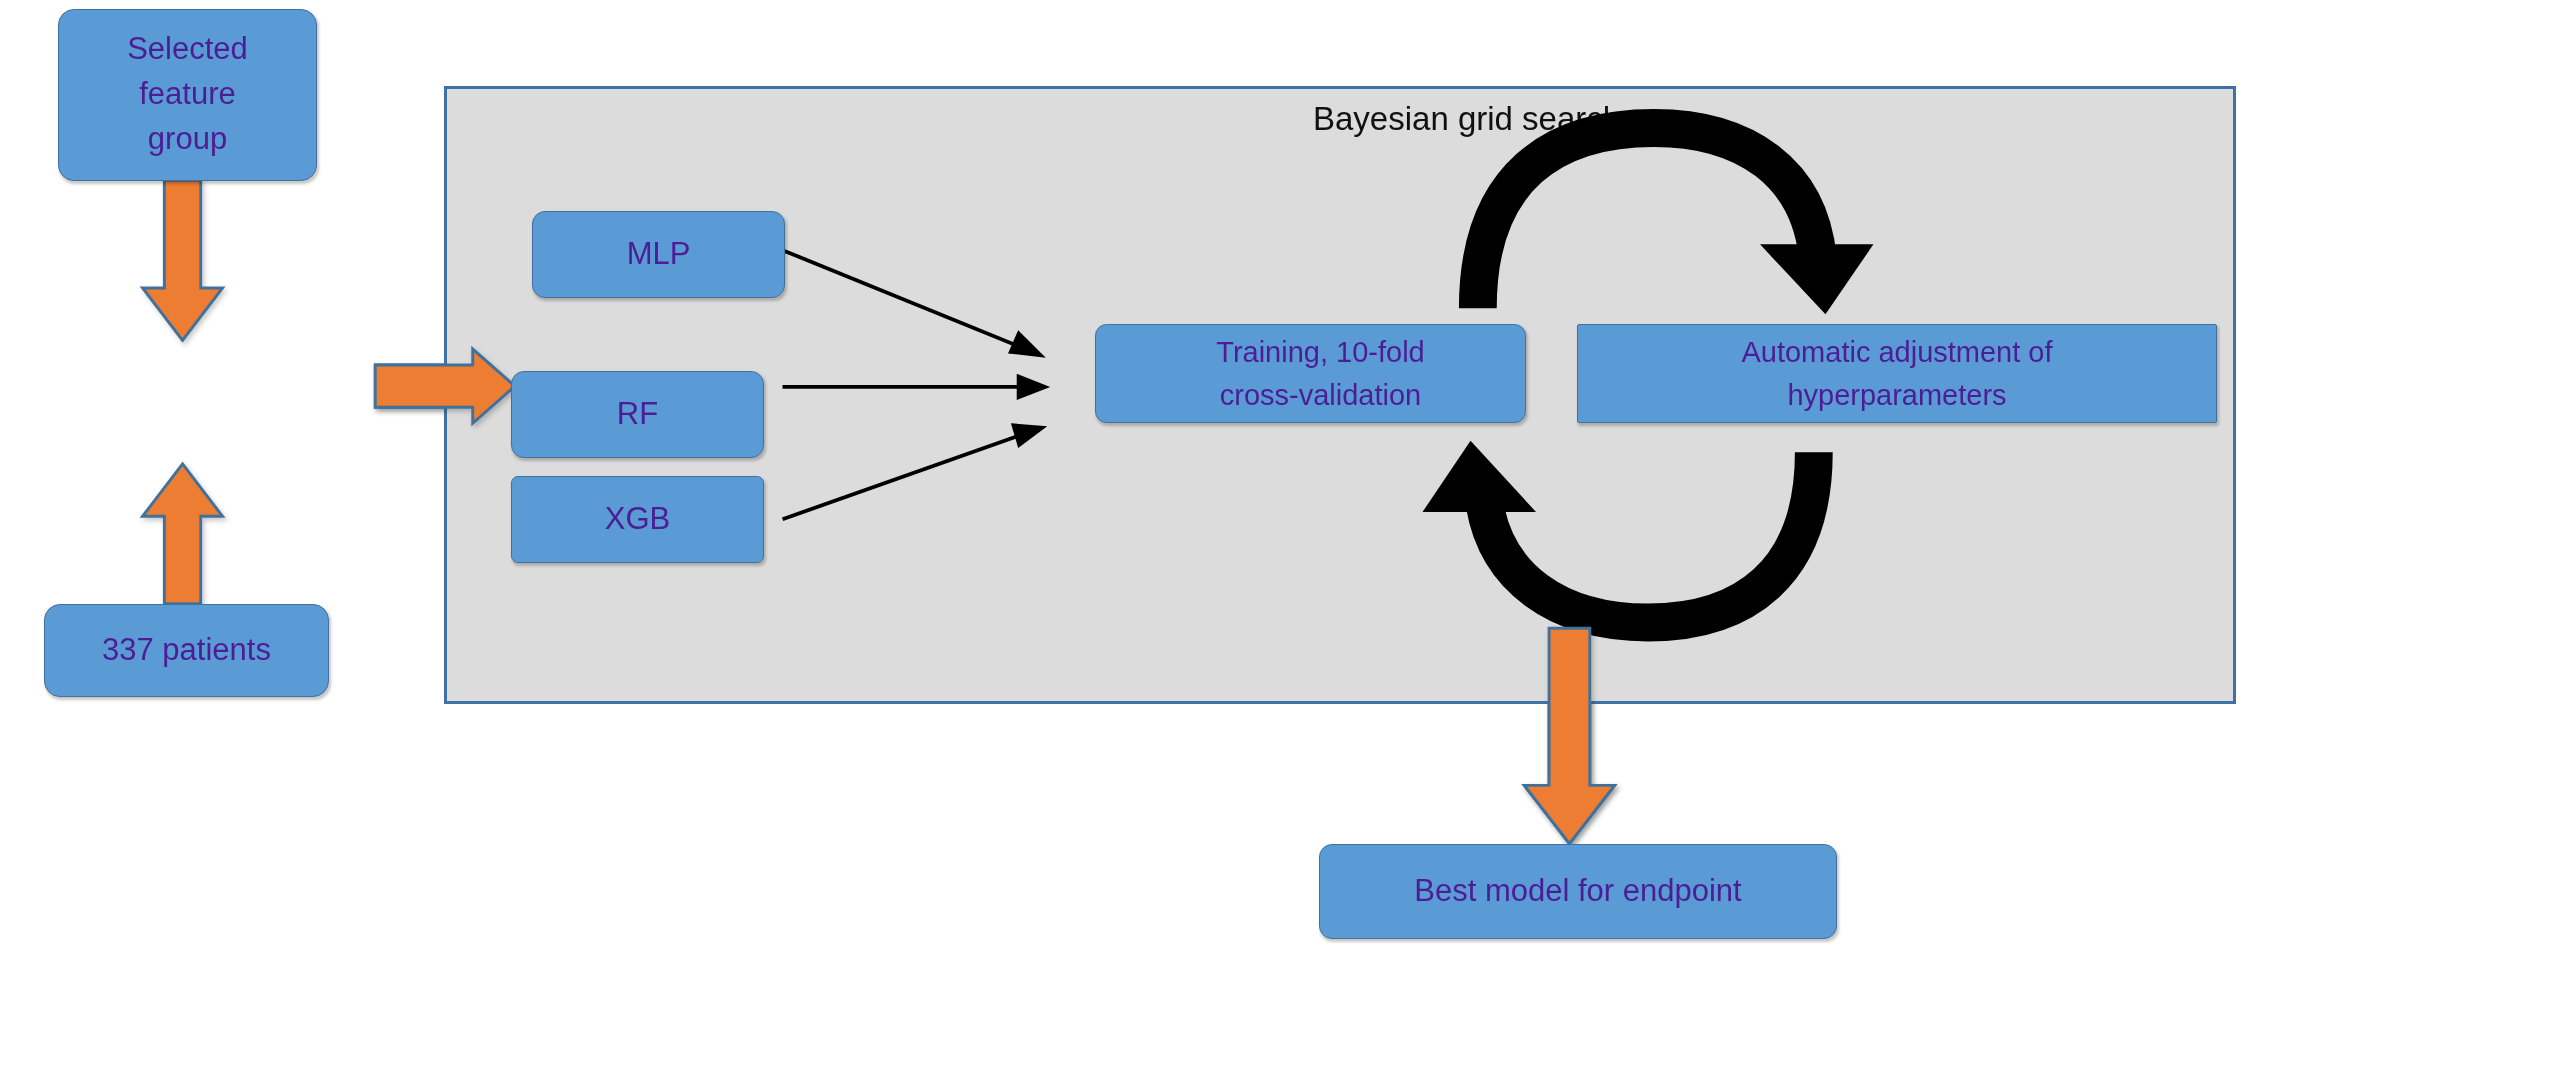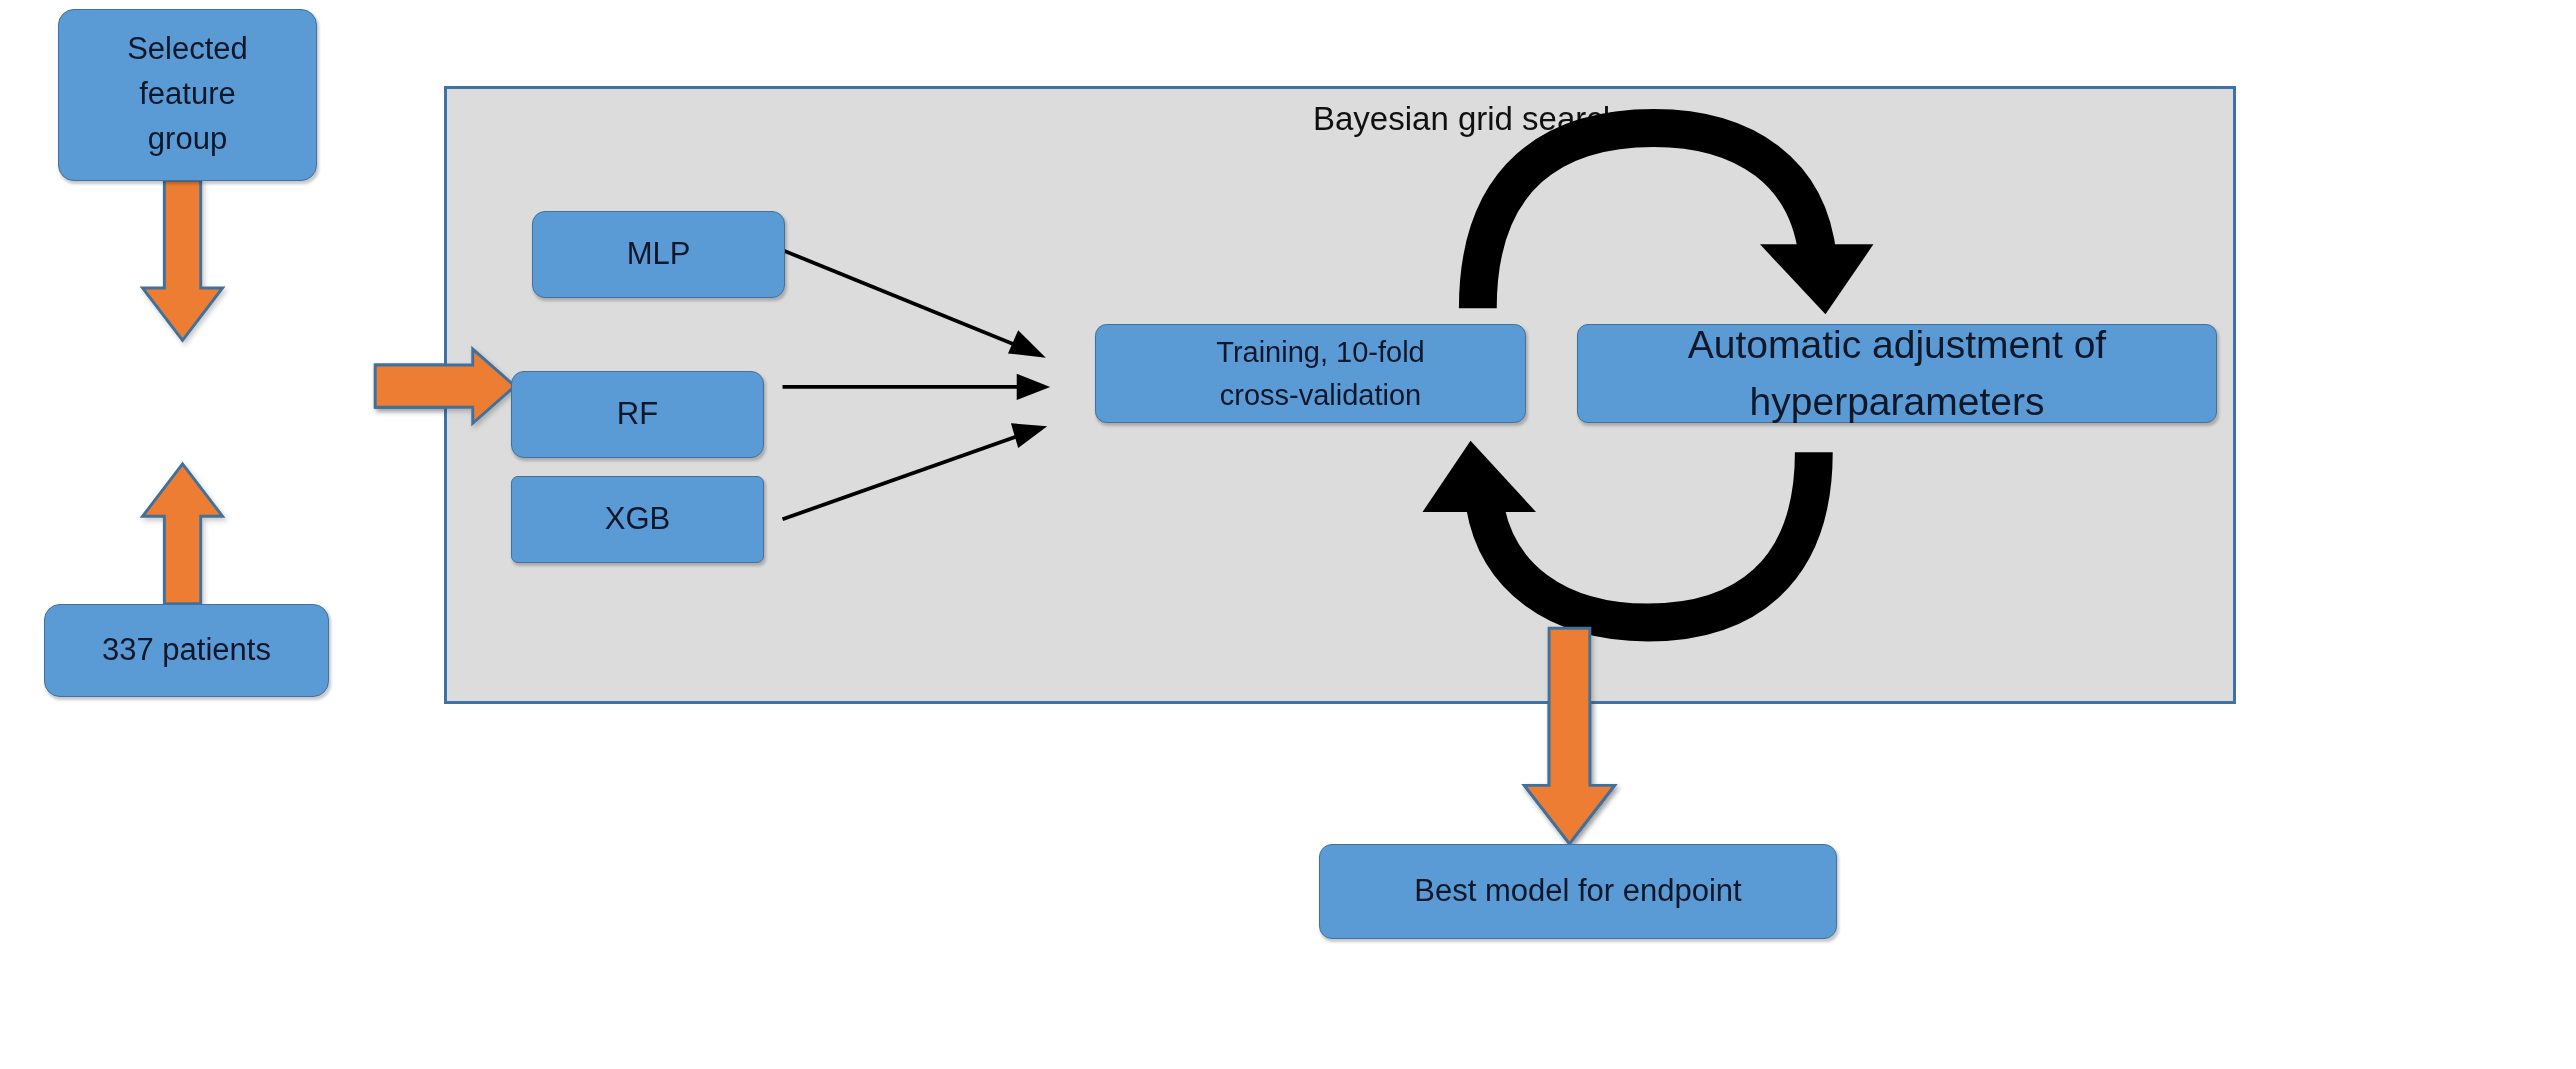--- a/index.html
+++ b/index.html
@@ -23,21 +23,21 @@
     top: 0;
     width: 2576px;
     height: 1069px;
   }
   .node {
     position: absolute;
     box-sizing: border-box;
     background: #5B9BD5;
     border: 1.5px solid #41719C;
     border-radius: 16px;
-    color: #0f172a;
+    color: #4c1d95;
     display: flex;
     align-items: center;
     justify-content: center;
     text-align: center;
     line-height: 1.45;
     font-family: "Liberation Sans", sans-serif;
     white-space: pre-line;
     box-shadow: 1.5px 2.2px 2.9px rgba(0,0,0,0.22);
   }
   .panel {
@@ -159,19 +159,19 @@
 
   <div class="node" style="left:511px; top:211px; width:253px; height:87px; font-size:31px; border-radius:13px;margin-left:21px;">MLP</div>
 
   <div class="node" style="left:511px; top:343px; width:253px; height:87px; font-size:31px; border-radius:13px;margin-top:28px;">RF</div>
 
   <div class="node" style="left:511px; top:476px; width:253px; height:87px; font-size:31px; border-radius:7px;">XGB</div>
 
   <div class="node" style="left:1095px; top:324px; width:431px; height:99px; font-size:29px; border-radius:11.6px;padding-left:20px;">Training, 10-fold
 cross-validation</div>
 
-  <div class="node" style="left:1577px; top:324px; width:640px; height:99px; font-size:39px; border-radius:11px;">Automatic adjustment of
+  <div class="node" style="left:1577px; top:324px; width:640px; height:99px; font-size:29px; border-radius:2px;">Automatic adjustment of
 hyperparameters</div>
 
   <div class="node" style="left:1311px; top:844px; width:518px; height:95px; font-size:31px; border-radius:13px;margin-left:8px;">Best model for endpoint</div>
 
 </div>
 
 
 </body></html>

